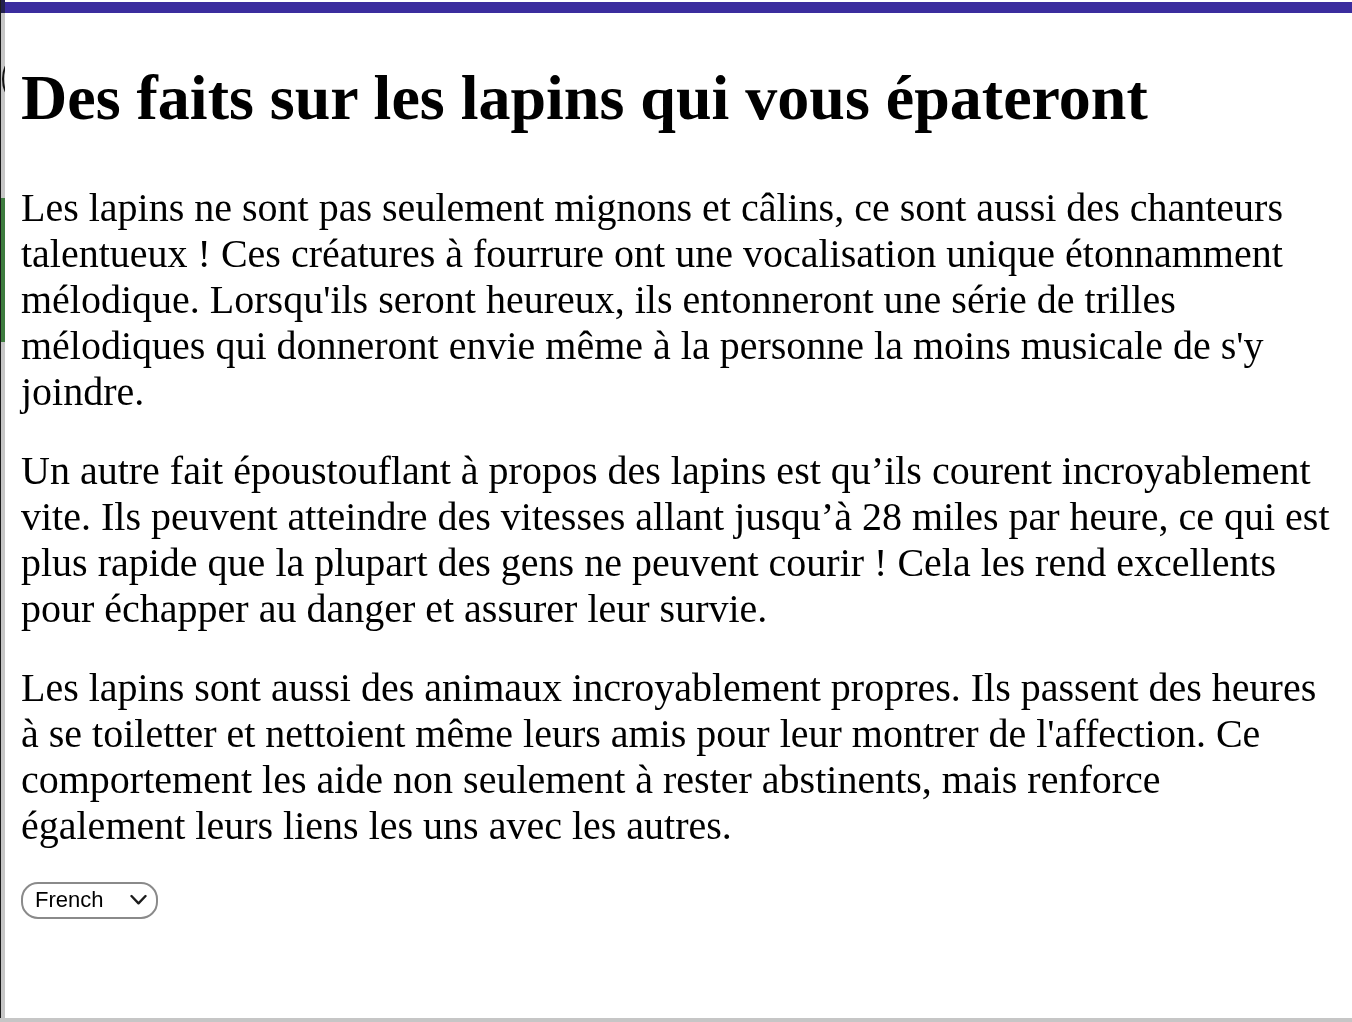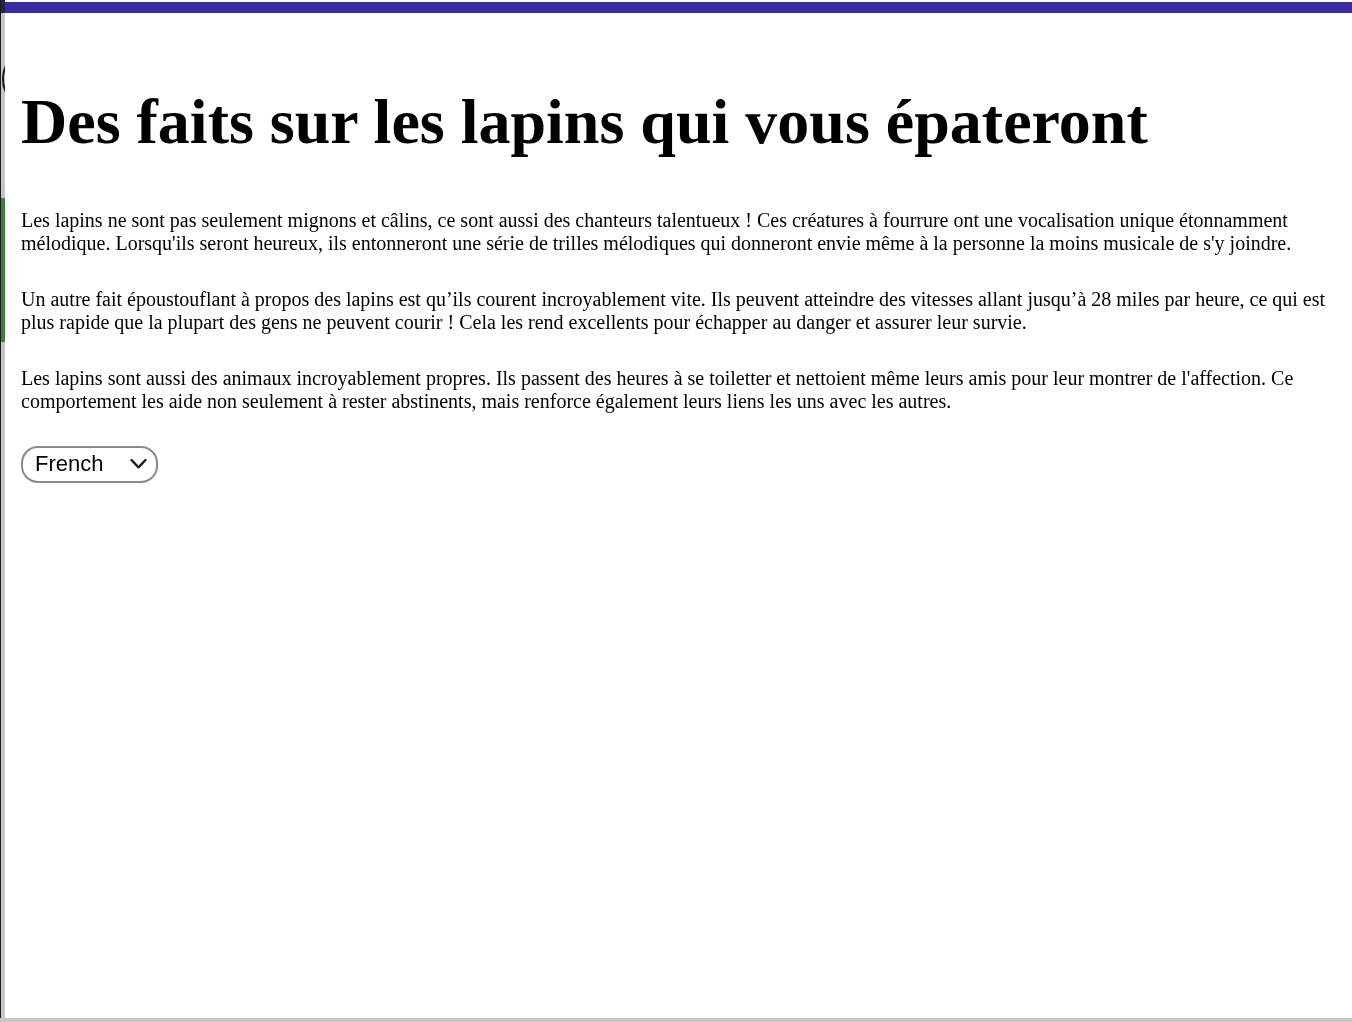--- a/index.html
+++ b/index.html
@@ -21,23 +21,23 @@
   
   .left-strip{position:absolute;left:0;top:0;bottom:0;width:5px;background:var(--strip-gray);
     border-left:1px solid var(--strip-edge);box-sizing:border-box;overflow:hidden;}
   .strip-top-cap{position:absolute;left:0;top:0;width:5px;height:13px;background:#24214f;}
   .strip-green-seg{position:absolute;left:0;top:198px;width:5px;height:144px;background:var(--strip-green);}
   .strip-artifact{position:absolute;left:1px;top:62px;width:16px;height:34px;
     border:2px solid #151515;border-radius:50%;box-sizing:border-box;background:transparent;}
   
   .bottom-strip{position:absolute;left:0;right:0;bottom:0;height:4px;background:var(--bottom-strip);}
   
-  .content{position:absolute;left:5px;top:13px;right:0;bottom:4px;padding:4px 21px 0 16px;box-sizing:border-box;margin-top:36px;}
+  .content{position:absolute;left:5px;top:13px;right:0;bottom:4px;padding:16px 21px 0 16px;box-sizing:border-box;}
   h1.page-title{font-size:64px;line-height:1.15;font-weight:bold;margin:32px 0 50px 0;}
-  p.article-par{font-size:20px;line-height:1.15;margin:0 0 33px 0;}
+  p.article-par{font-size:40px;line-height:1.15;margin:0 0 33px 0;}
   
   .select-wrap{position:relative;display:inline-block;margin-top:0;}
   select.lang-select{
     -webkit-appearance:none;appearance:none;
     font-family:"Liberation Sans","DejaVu Sans",sans-serif;
     font-size:22px;color:#000;
     width:137px;height:37px;
     padding:2px 38px 4px 12px;
     background:#ffffff;
     border:2px solid #8a8a8a;border-radius:17px;

